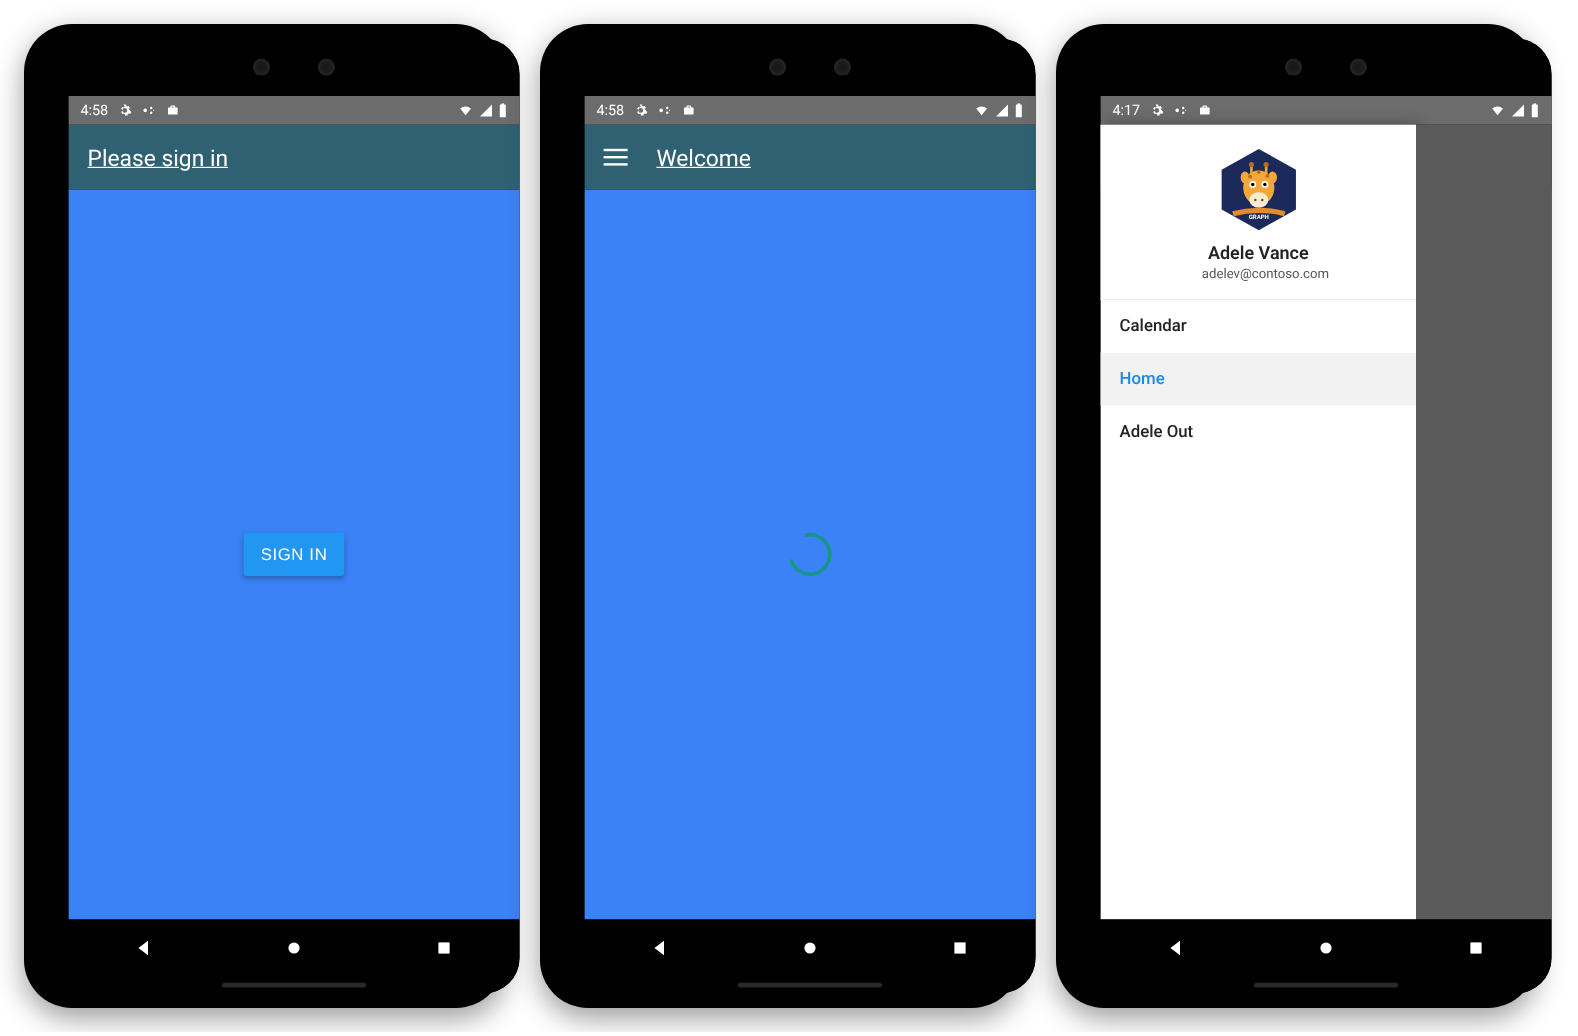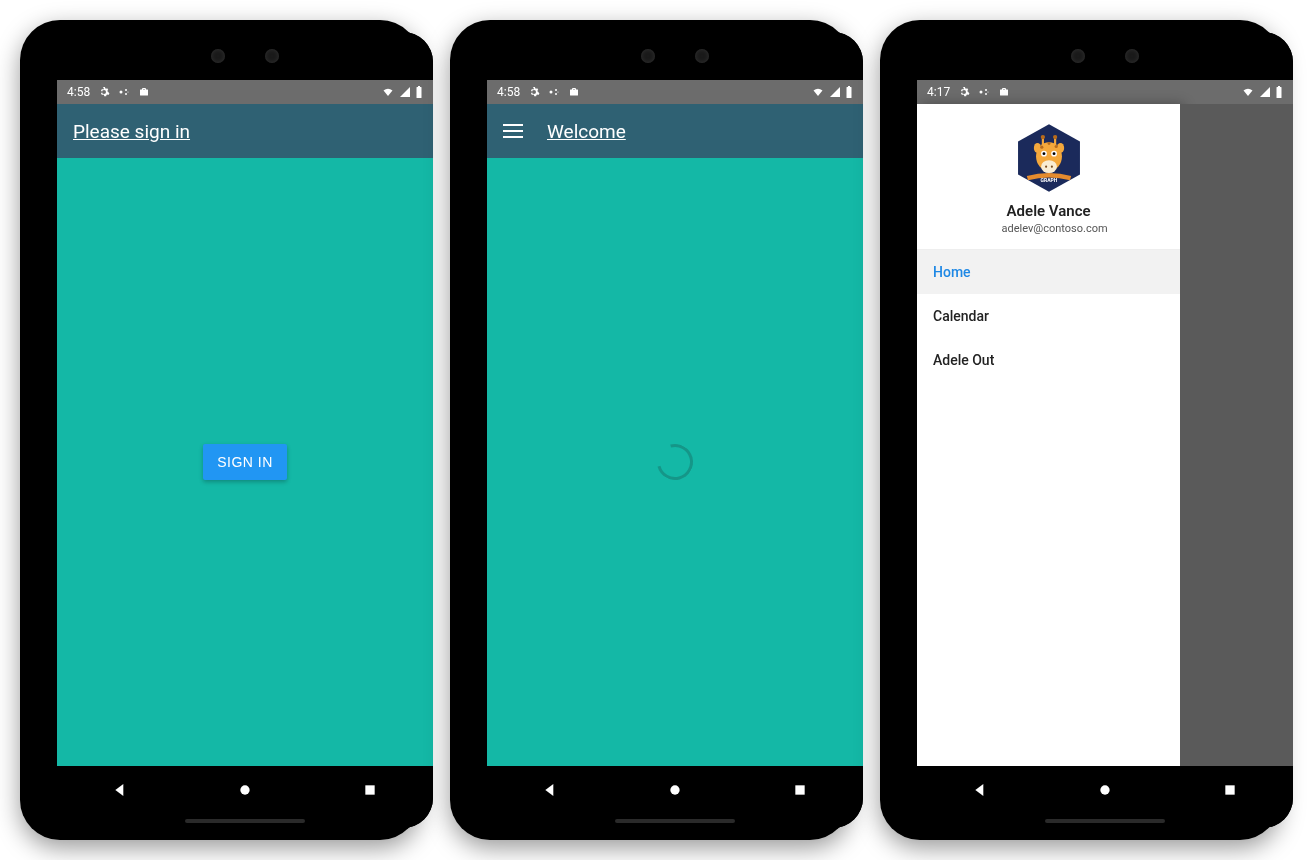--- a/index.html
+++ b/index.html
@@ -99,21 +99,21 @@
   .hamburger span {
     display: block;
     width: 20px;
     height: 2px;
     background: #fff;
   }
 
   
   .content {
     flex: 1;
-    background: #14b8a6;
+    background: #3b82f6;
     position: relative;
     display: flex;
     align-items: center;
     justify-content: center;
   }
 
   
   .signin-btn {
     background: #2196f3;
     color: #fff;
@@ -408,25 +408,25 @@
                 <circle cx="40" cy="35" r="2.2" fill="#b76b1c"></circle>
                   <circle cx="60" cy="34" r="2.2" fill="#b76b1c"></circle>
                   <circle cx="50" cy="30" r="2" fill="#b76b1c"></circle>
                 <path d="M20 78 Q50 70 80 78" stroke="#e58b2e" stroke-width="6" fill="none"></path>
                 <text x="50" y="84" text-anchor="middle" font-size="7" fill="#fff" font-weight="bold">GRAPH</text>
               </svg>
             </div>
             <div class="user-name">Adele Vance</div>
             <div class="user-email">adelev@contoso.com</div>
           </div>
+          <div class="drawer-item">
+            <span>Calendar</span>
+          </div>
           <div class="drawer-item active">
             <span>Home</span>
-          </div>
-          <div class="drawer-item">
-            <span>Calendar</span>
           </div>
           <div class="drawer-item">
             <span>Adele Out</span>
           </div>
         </div>
         <div class="drawer-scrim"></div>
       </div>
     </div>
 
     <div class="nav-bar">

